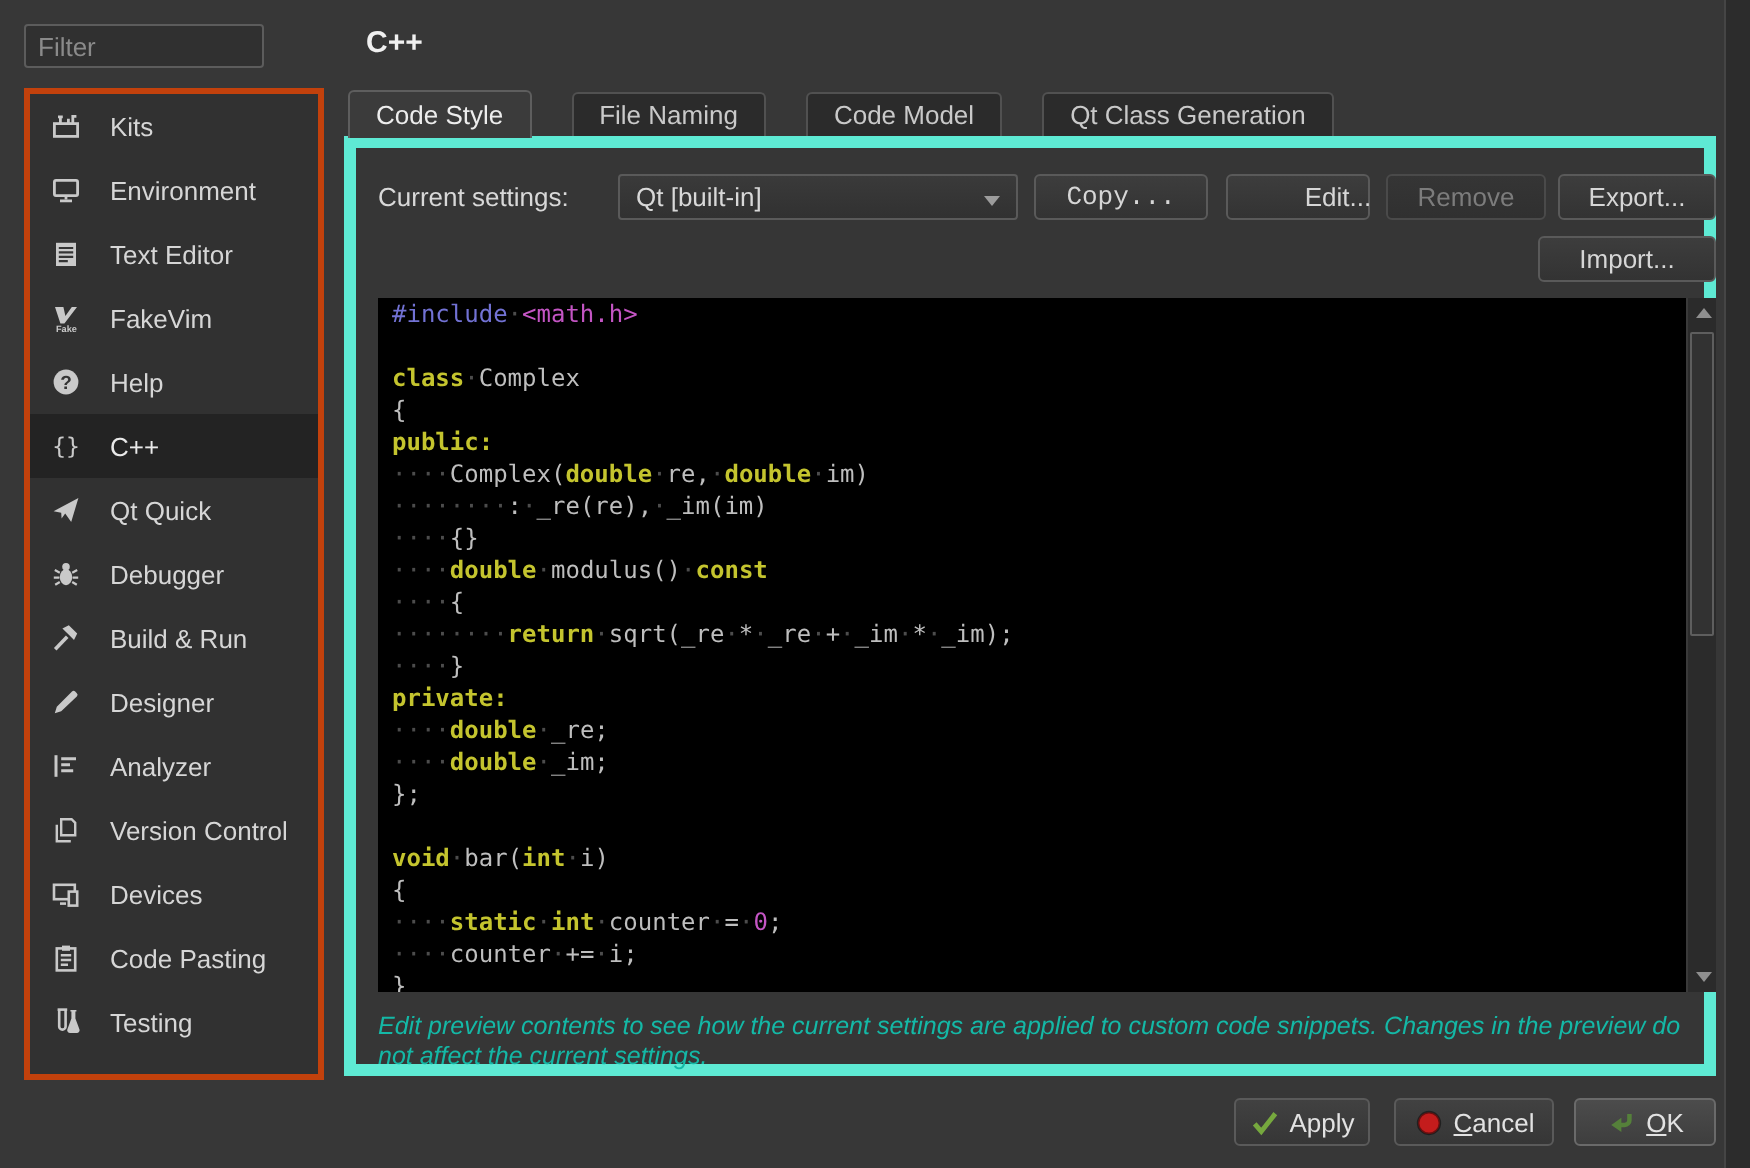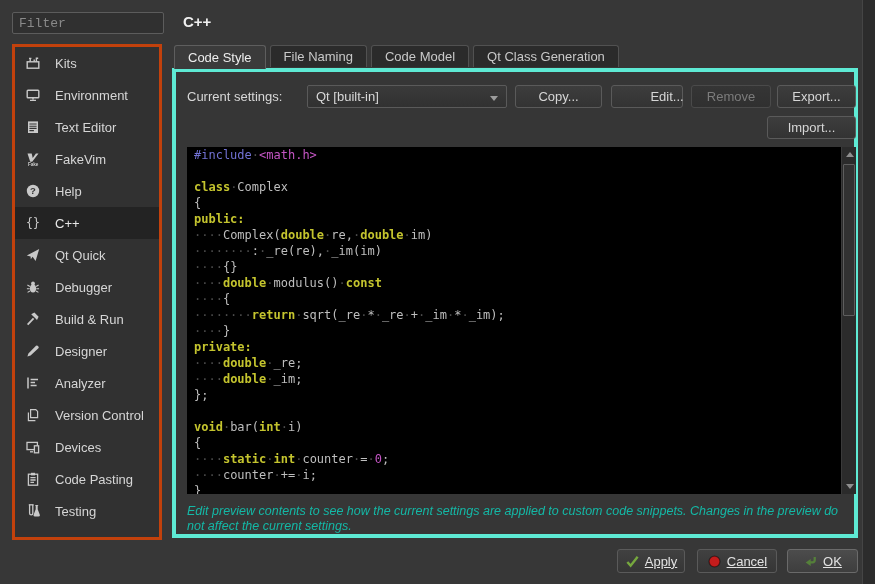--- a/index.html
+++ b/index.html
@@ -5,47 +5,47 @@
   * { margin:0; padding:0; box-sizing:border-box; }
   html,body { width:875px; height:584px; overflow:hidden; background:#373737;
               font-family:"Liberation Sans", sans-serif; }
   .window { position:relative; width:875px; height:584px; background:#373737; }
 
   
   .right-strip { position:absolute; left:862px; top:0; width:13px; height:584px;
                  background:#2c2c2c; border-left:1px solid #454545; }
 
   
-  .filter-input { position:absolute; left:12px; top:12px; width:152px; height:22px;
+  .filter-input { position:absolute; left:12px; top:12px; width:120px; height:22px;
                   background:#303030; border:1px solid #5c5c5c; border-radius:2px;
                   color:#cfcfcf; font-size:13px; padding:0 6px; outline:none;
-                  font-family:Liberation Mono, monospace; }
+                  font-family:Liberation Sans, sans-serif; }
   .filter-input::placeholder { color:#8a8a8a; }
   .nav { position:absolute; left:12px; top:44px; width:150px; height:496px;
          background:#313131; border:3px solid #c2410c; overflow:hidden; }
   .nav-item { height:32px; display:flex; align-items:center; padding-left:9px;
               color:#d6d6d6; font-size:13px; cursor:default; }
   .nav-item.selected { background:#232323; color:#e9e9e9; }
   .nav-icon { width:18px; height:16px; margin-right:13px; display:inline-flex;
               align-items:center; justify-content:center; color:#c9c9c9; flex:none; }
 
   
   .page-title { position:absolute; left:183px; top:13px; font-size:15px;
                 font-weight:bold; color:#f0f0f0; }
   .tabbar { position:absolute; left:174px; top:45px; height:24px; display:flex;
-            gap:4px; align-items:flex-start; z-index:3; }
+            gap:20px; align-items:center; z-index:3; }
   .tab { height:22px; line-height:21px; padding:0 13px; font-size:13px;
          color:#c9c9c9; background:#2b2b2b; border:1px solid #515151;
          border-bottom:none; border-radius:3px 3px 0 0; white-space:nowrap; }
   .tab.active { height:24px; line-height:23px; background:#3b3b3b;
                 border-color:#5e5e5e; color:#ededed; }
 
   
   .panel { position:absolute; left:172px; top:68px; width:686px; height:470px;
-           background:#363636; border:4px solid #5eead4; }
+           background:#363636; border:6px solid #5eead4; }
 
   .settings-label { position:absolute; left:11px; top:17px; font-size:13px;
                     color:#d8d8d8; }
   .btn { position:absolute; height:23px; background:linear-gradient(#3d3d3d,#333333);
          border:1px solid #5a5a5a; border-radius:3px; color:#d6d6d6; font-size:13px;
          display:flex; align-items:center; justify-content:center;
          font-family:"Liberation Sans", sans-serif; }
   .btn.disabled { color:#7c7c7c; border-color:#4a4a4a;
                   background:linear-gradient(#353535,#303030); }
   .combo { position:absolute; left:131px; top:13px; width:200px; height:23px;
@@ -83,21 +83,21 @@
   .sb-thumb { position:absolute; left:1px; top:17px; width:12px; height:152px;
               background:#323232; border:1px solid #5e5e5e; border-radius:1px; }
 
   .note-text { position:absolute; left:11px; top:432px; width:666px;
                font-size:12.5px; font-style:italic; color:#14b8a6; line-height:15px; }
 
   
   .footer-btn { position:absolute; top:549px; height:24px;
                 background:linear-gradient(#414141,#363636); border:1px solid #5a5a5a;
                 border-radius:3px; color:#e2e2e2; font-size:13px; display:flex;
-                align-items:center; justify-content:center; gap:5px;text-decoration:underline; }
+                align-items:center; justify-content:center; gap:5px; }
   .footer-btn.default { background:linear-gradient(#4c4c4c,#3e3e3e);
                         border-color:#6a6a6a; }
   .footer-btn .f-icon { display:inline-flex; width:15px; height:15px; }
   .footer-btn u { text-decoration:underline; }
 </style>
 </head>
 <body>
 
 <div class="window">
 
@@ -274,21 +274,21 @@
   <div class="panel">
 
     <div class="settings-label">Current settings:</div>
 
     <div class="combo">
       <span>Qt [built-in]</span>
       <span class="combo-arrow"></span>
     </div>
 
     <div id="settings-buttons">
-        <div class="btn" style="left: 339px; top: 13px; width: 87px;">Copy...</div>
+        <div class="btn" style="left: 339px; top: 13px; width: 87px; font-family: Liberation Mono, monospace;">Copy...</div>
         <div class="btn" style="left: 435px; top: 13px; width: 72px; padding-left: 40px;">Edit...</div>
         <div class="btn disabled" style="left: 515px; top: 13px; width: 80px;">Remove</div>
         <div class="btn" style="left: 601px; top: 13px; width: 79px;">Export...</div>
       </div>
 
     <div class="btn settings-btn-row2" style="left:591px; width:89px;">Import...</div>
 
     <div class="code-area" id="code-area" style="background: rgb(0, 0, 0);">
       <div class="code-pre" id="code-pre" style="--code-p: #7272d4; --code-s: #c455c4; --code-k: #c4c42e; --code-n: #c455c4; --code-t: #bebebe; --code-ws: #4c4c4c;"><div class="code-line"><span class="seg-p">#include</span><span class="seg-ws">·</span><span class="seg-s">&lt;math.h&gt;</span></div><div class="code-line">&nbsp;</div><div class="code-line"><span class="seg-k">class</span><span class="seg-ws">·</span><span class="seg-t">Complex</span></div><div class="code-line"><span class="seg-t">{</span></div><div class="code-line"><span class="seg-k">public:</span></div><div class="code-line"><span class="seg-ws">····</span><span class="seg-t">Complex(</span><span class="seg-k">double</span><span class="seg-ws">·</span><span class="seg-t">re,</span><span class="seg-ws">·</span><span class="seg-k">double</span><span class="seg-ws">·</span><span class="seg-t">im)</span></div><div class="code-line"><span class="seg-ws">········</span><span class="seg-t">:</span><span class="seg-ws">·</span><span class="seg-t">_re(re),</span><span class="seg-ws">·</span><span class="seg-t">_im(im)</span></div><div class="code-line"><span class="seg-ws">····</span><span class="seg-t">{}</span></div><div class="code-line"><span class="seg-ws">····</span><span class="seg-k">double</span><span class="seg-ws">·</span><span class="seg-t">modulus()</span><span class="seg-ws">·</span><span class="seg-k">const</span></div><div class="code-line"><span class="seg-ws">····</span><span class="seg-t">{</span></div><div class="code-line"><span class="seg-ws">········</span><span class="seg-k">return</span><span class="seg-ws">·</span><span class="seg-t">sqrt(_re</span><span class="seg-ws">·</span><span class="seg-t">*</span><span class="seg-ws">·</span><span class="seg-t">_re</span><span class="seg-ws">·</span><span class="seg-t">+</span><span class="seg-ws">·</span><span class="seg-t">_im</span><span class="seg-ws">·</span><span class="seg-t">*</span><span class="seg-ws">·</span><span class="seg-t">_im);</span></div><div class="code-line"><span class="seg-ws">····</span><span class="seg-t">}</span></div><div class="code-line"><span class="seg-k">private:</span></div><div class="code-line"><span class="seg-ws">····</span><span class="seg-k">double</span><span class="seg-ws">·</span><span class="seg-t">_re;</span></div><div class="code-line"><span class="seg-ws">····</span><span class="seg-k">double</span><span class="seg-ws">·</span><span class="seg-t">_im;</span></div><div class="code-line"><span class="seg-t">};</span></div><div class="code-line">&nbsp;</div><div class="code-line"><span class="seg-k">void</span><span class="seg-ws">·</span><span class="seg-t">bar(</span><span class="seg-k">int</span><span class="seg-ws">·</span><span class="seg-t">i)</span></div><div class="code-line"><span class="seg-t">{</span></div><div class="code-line"><span class="seg-ws">····</span><span class="seg-k">static</span><span class="seg-ws">·</span><span class="seg-k">int</span><span class="seg-ws">·</span><span class="seg-t">counter</span><span class="seg-ws">·</span><span class="seg-t">=</span><span class="seg-ws">·</span><span class="seg-n">0</span><span class="seg-t">;</span></div><div class="code-line"><span class="seg-ws">····</span><span class="seg-t">counter</span><span class="seg-ws">·</span><span class="seg-t">+=</span><span class="seg-ws">·</span><span class="seg-t">i;</span></div><div class="code-line"><span class="seg-t">}</span></div></div>
       <div class="vscroll">

